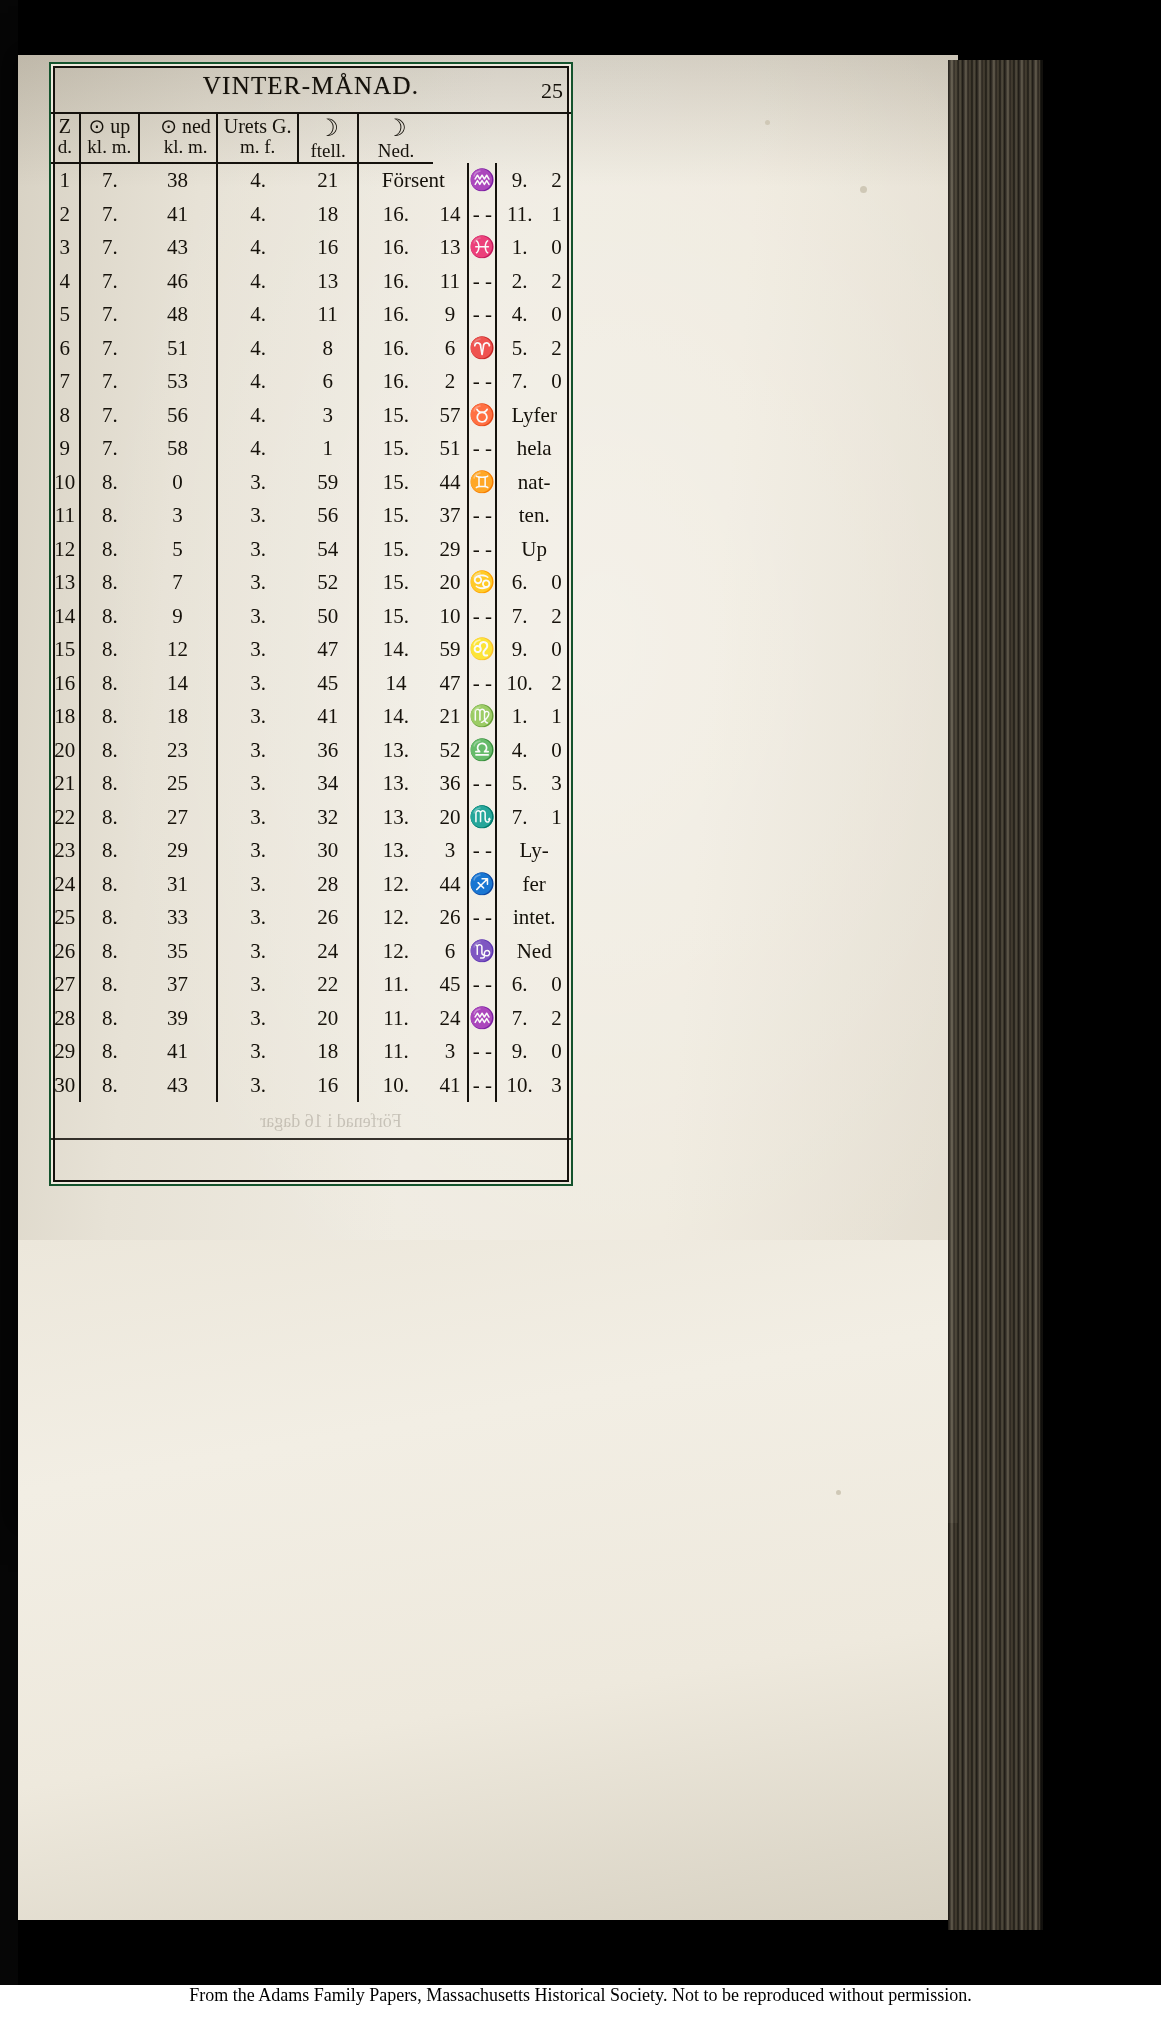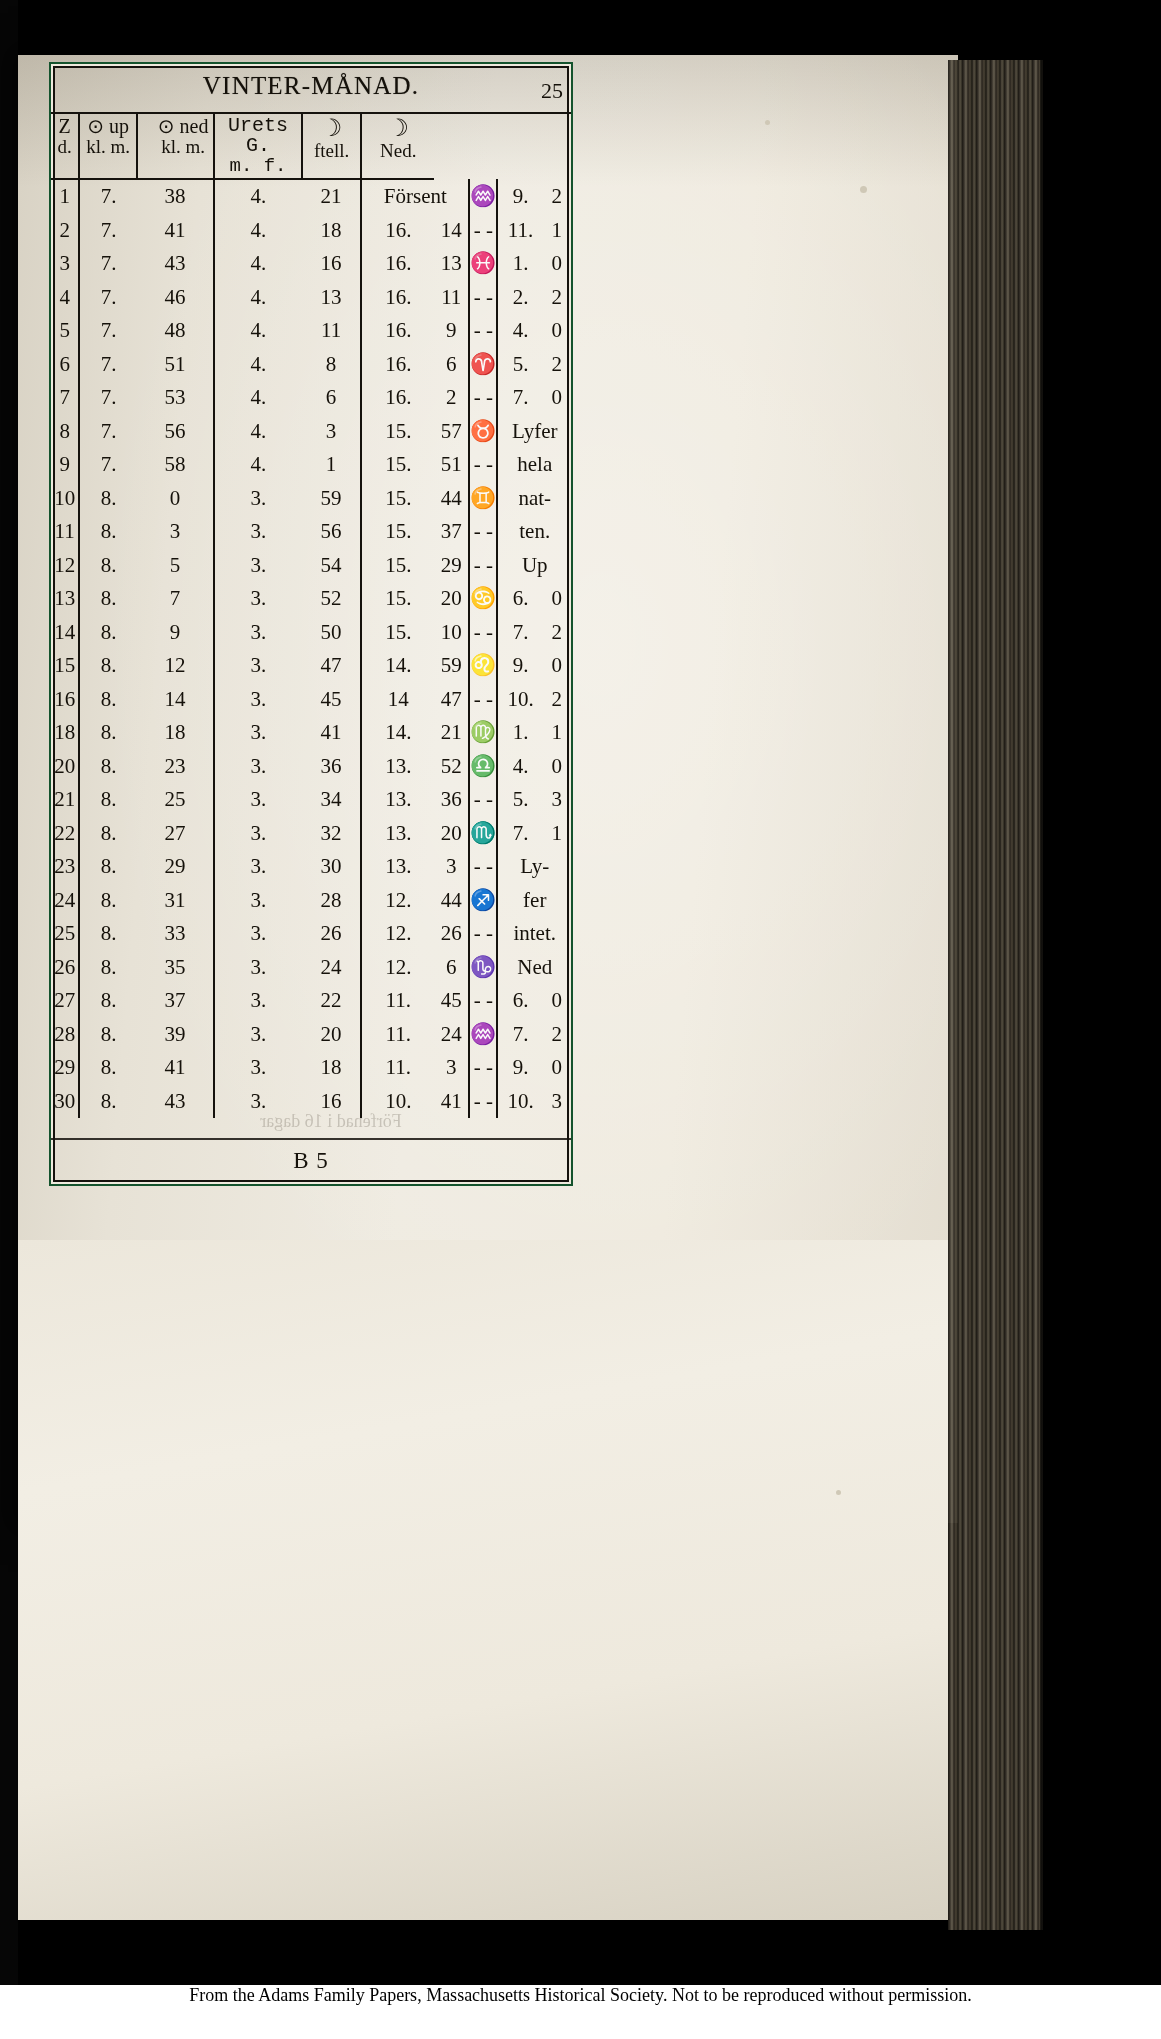--- a/index.html
+++ b/index.html
@@ -254,21 +254,21 @@
             <span class="l2">d.</span>
           </td>
           <td class="chead vline" style="width:92px;">
             <span>⊙ up</span>
             <span class="l2">kl.  m.</span>
           </td>
           <td class="chead vline" style="width:92px;padding-left:15px;">
             <span>⊙ ned</span>
             <span class="l2">kl.  m.</span>
           </td>
-          <td class="chead vline" style="width:112px;font-family:Liberation Mono, monospace;">
+          <td class="chead vline" style="width:112px;">
             <span>Urets G.</span>
             <span class="l2">m.    f.</span>
           </td>
           <td class="chead vline" style="width:80px;">
             <span class="sym">☽</span>
             <span class="l2">ftell.</span>
           </td>
           <td class="chead vline" style="width:104px;">
             <span class="sym">☽</span>
             <span class="l2">Ned.</span>
@@ -600,19 +600,18 @@
             <td class="mm">41</td>
             <td class="sym vline">- -</td>
             <td class="nedl vline">10.</td>
             <td class="nedr">3</td>
           </tr>
         </tbody>
     </table>
 
     <div class="showthrough">Förfenad i 16 dagar</div>
     <div class="bottom-rule"></div>
-    <div class="sig">B 5</div>
   </div>
 </div>
 
 <div id="caption">
   <span>From the Adams Family Papers, Massachusetts Historical Society. Not to be reproduced without permission.</span>
 </div>
 
 </body></html>

